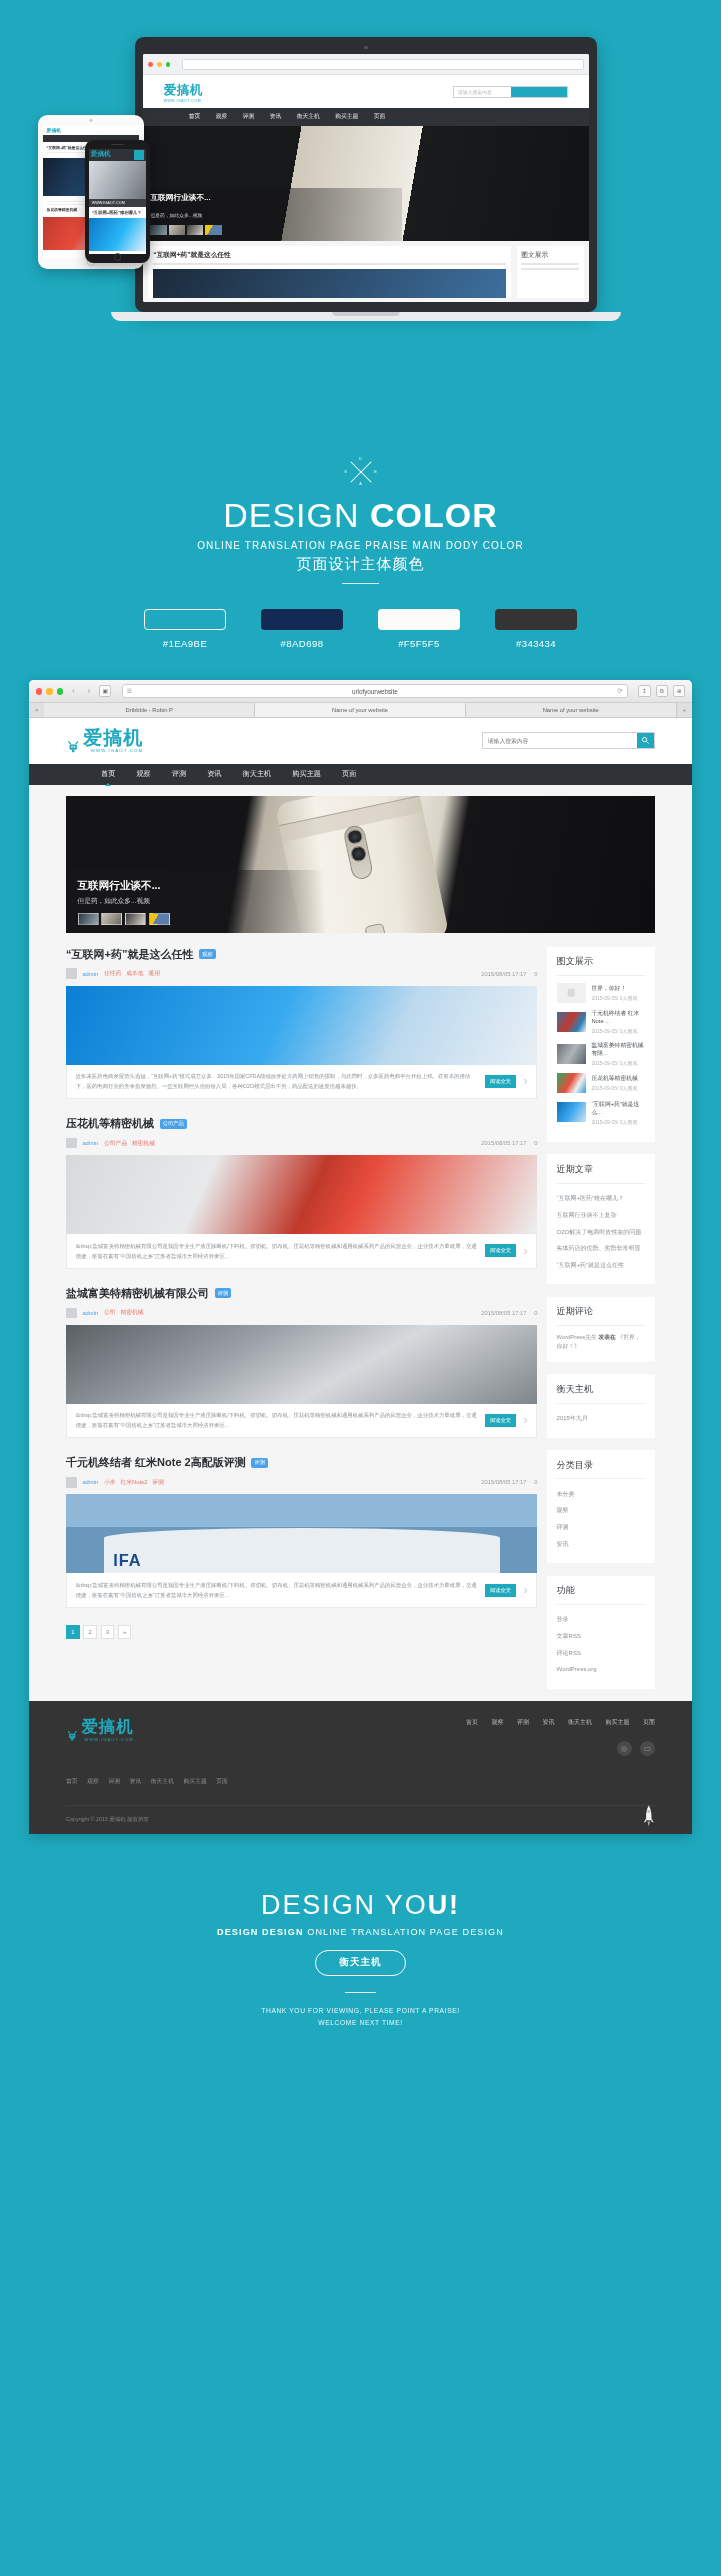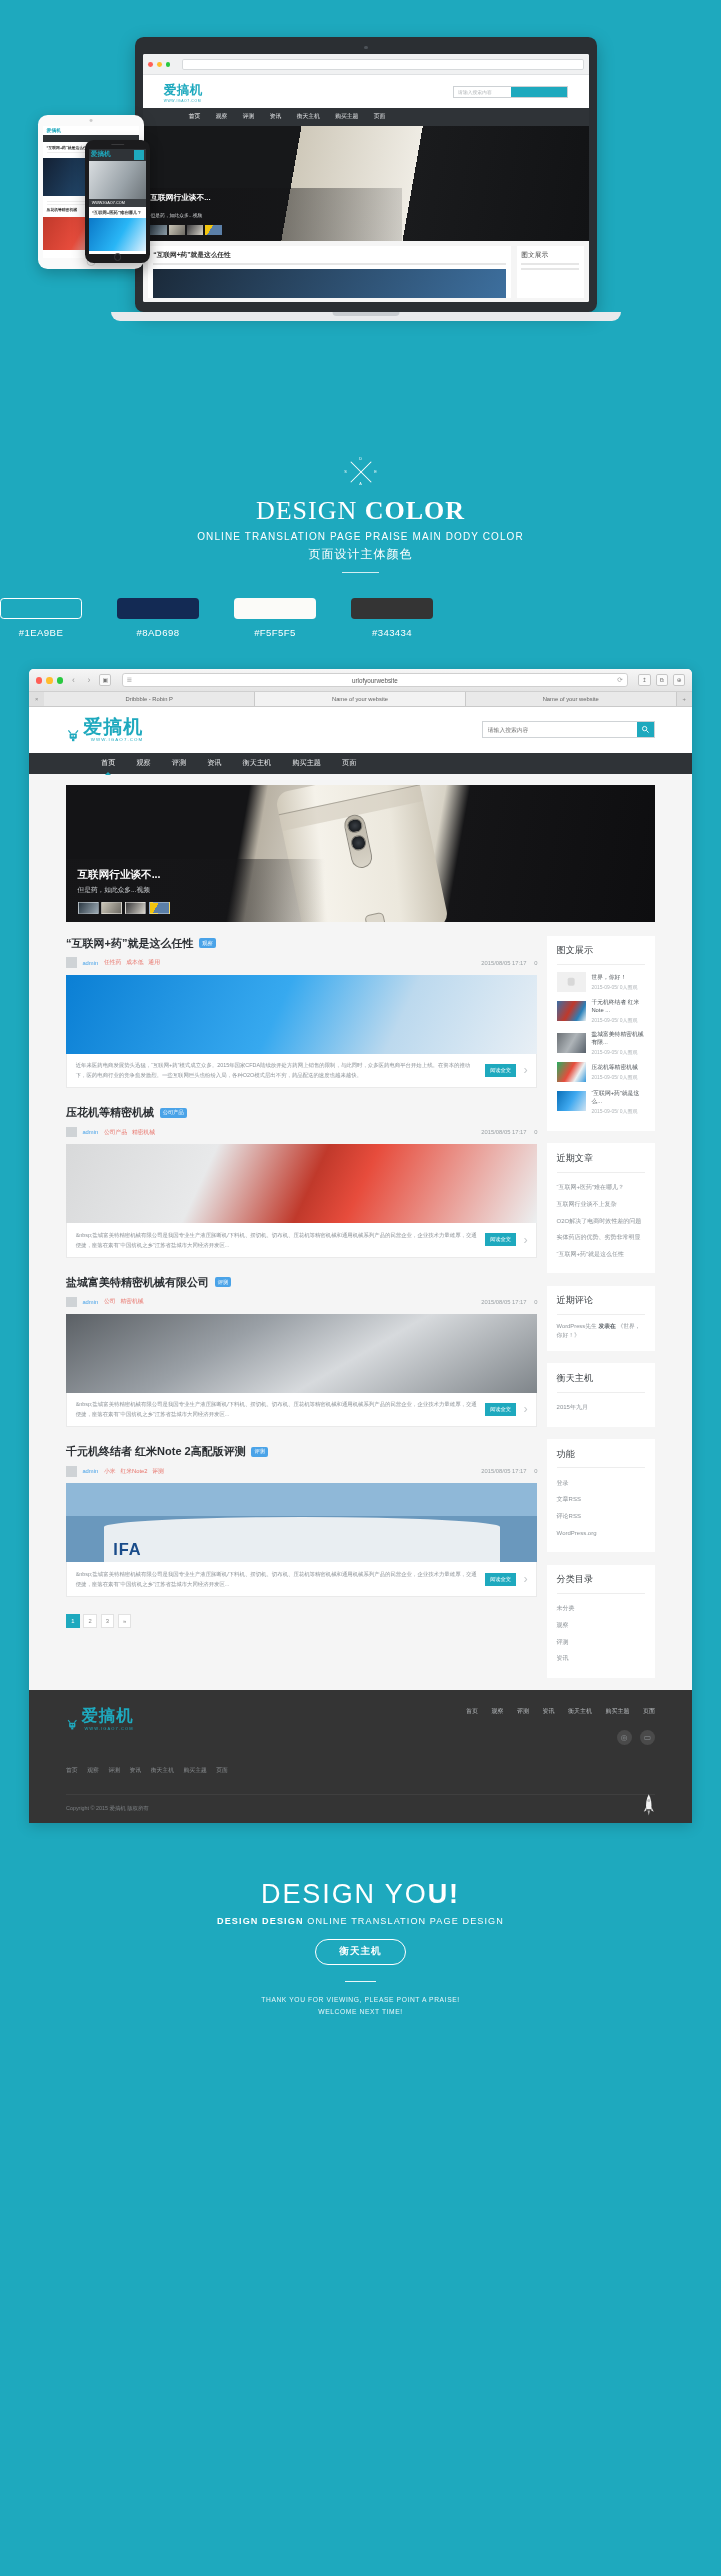--- a/index.html
+++ b/index.html
@@ -152,26 +152,26 @@
   .color-section { background: #1ea9be; padding: 17.3px 0 31px; text-align: center; }
   .xlogo { width: 25px; height: 25px; margin: 0 auto 11.5px; position: relative; }
   .xlogo .bar { position: absolute; left: 50%; top: 50%; width: 29px; height: 1px; background: #fff; }
   .xlogo .b1 { transform: translate(-50%,-50%) rotate(45deg); }
   .xlogo .b2 { transform: translate(-50%,-50%) rotate(-45deg); }
   .xlogo .l { position: absolute; color: #fff; font-size: 3.8px; }
   .xl-t { top: -1.9px; left: 50%; transform: translateX(-50%); }
   .xl-b { bottom: -1.9px; left: 50%; transform: translateX(-50%); }
   .xl-l { left: -3.8px; top: 50%; transform: translateY(-50%); }
   .xl-r { right: -3.8px; top: 50%; transform: translateY(-50%); }
-  .ttl-main { color: #fff; font-size: 26px; letter-spacing: 1px; font-weight: 300; font-family: Liberation Serif, serif; }
+  .ttl-main { color: #fff; font-size: 34px; letter-spacing: 1px; font-weight: 300; }
   .ttl-main b { font-weight: bold; }
   .ttl-sub { color: #ffffff; font-size: 10px; letter-spacing: 1.1px; margin-top: 4.8px; }
-  .ttl-cn { color: #fff; font-size: 12px; margin-top: 4.8px; letter-spacing: 1px; }
+  .ttl-cn { color: #fff; font-size: 15px; margin-top: 4.8px; letter-spacing: 1px; }
   .ttl-rule { width: 37px; height: 1.4px; background: rgba(255,255,255,.8); margin: 8.7px auto 0; }
-  .swatches { display: flex; gap: 35px; margin-top: 25px; }
+  .swatches { display: flex; justify-content: center; gap: 35px; margin-top: 25px; }
   .sw-item { text-align: center; }
   .sw-box { width: 82px; height: 21px; border-radius: 3.8px; }
   .sw-box.outline { background: transparent; border: 1px solid #fff; }
   .sw-label { color: #fff; font-size: 9.6px; margin-top: 7.7px; letter-spacing: 0.4px; }
 
   
   .browser-wrap { padding: 0 29px 27px; }
   .browser {
     background: #f0f0f0; border-radius: 4.8px 4.8px 0 0; overflow: hidden;
     box-shadow: 0 2.9px 13.5px rgba(0,0,0,.18);
@@ -748,36 +748,36 @@
             </div>
 
             <div class="widget">
               <h4>衡天主机</h4>
               <ul class="w-list">
                 <li>2015年九月</li>
               </ul>
             </div>
 
             <div class="widget">
+              <h4>分类目录</h4>
+              <ul class="w-list">
+                <li>未分类</li>
+                <li>观察</li>
+                <li>评测</li>
+                <li>资讯</li>
+              </ul>
+            </div>
+
+            <div class="widget">
               <h4>功能</h4>
               <ul class="w-list">
                 <li>登录</li>
                 <li>文章RSS</li>
                 <li>评论RSS</li>
                 <li>WordPress.org</li>
-              </ul>
-            </div>
-
-            <div class="widget">
-              <h4>分类目录</h4>
-              <ul class="w-list">
-                <li>未分类</li>
-                <li>观察</li>
-                <li>评测</li>
-                <li>资讯</li>
               </ul>
             </div>
           </aside>
         </div>
 
         <footer class="site-footer">
           <div class="f-top">
             <div style="display:flex;align-items:flex-end;gap:2.9px">
               <svg style="width:12.5px;height:12.5px" viewBox="0 0 24 24">
                 <path d="M4 4 L8 9 M20 4 L16 9" stroke="#1ea9be" stroke-width="2" fill="none"></path>

